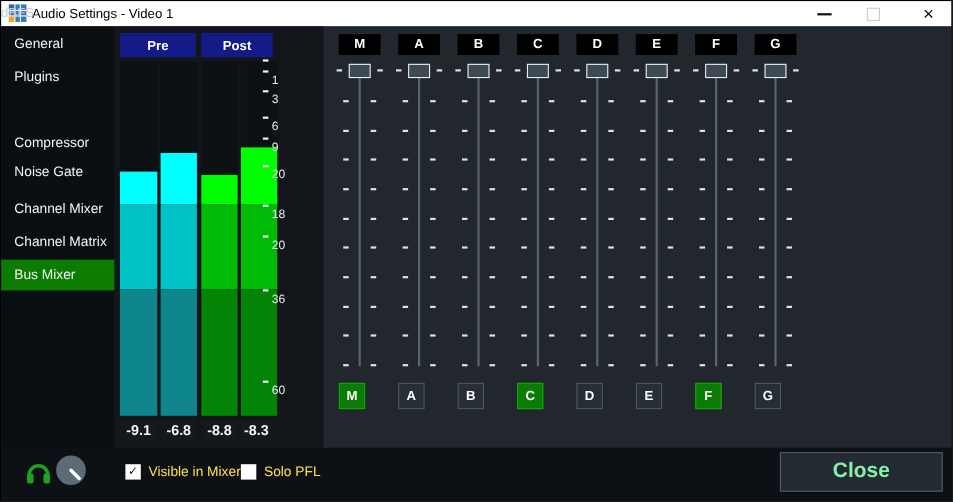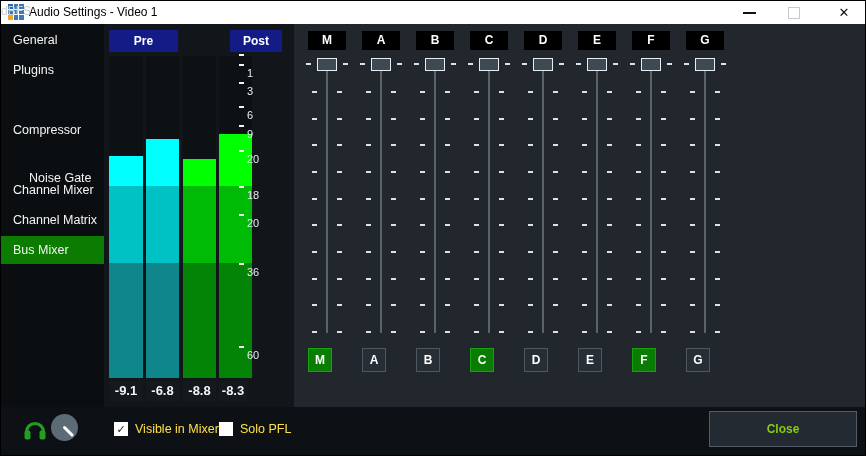--- a/index.html
+++ b/index.html
@@ -33,21 +33,21 @@
   .f-tick{position:absolute;width:5px;height:2px;background:#dde1e5;}
   .bus-btn{position:absolute;top:347px;width:24px;height:24px;line-height:22px;text-align:center;font-size:12px;font-weight:bold;color:#fff;background:#272e35;border:1px solid #4e585f;}
   .bus-btn.active{background:#0a7c03;border:1px solid #17a20c;}
   
   #hp-icon{position:absolute;left:22px;top:11px;width:24px;height:24px;}
   #knob{position:absolute;left:50px;top:7px;width:27px;height:27px;border-radius:50%;background:#5d6b76;}
   .cbrow{position:absolute;top:14px;display:flex;align-items:center;gap:7px;height:16px;}
   #cbrow-0{left:113px;} #cbrow-1{left:218px;}
   .cbox{width:14px;height:14px;background:#fff;color:#1a1a1a;font-size:11px;font-weight:bold;line-height:14px;text-align:center;}
   .cblabel{font-size:12.5px;color:#fde047;white-space:nowrap;}
-  #close-btn{position:absolute;left:708px;top:4px;width:148px;height:36px;background:#232a31;border:1px solid #525c66;color:#84cc16;font-size:12px;font-weight:bold;text-align:center;line-height:34px;}
+  #close-btn{position:absolute;left:708px;top:4px;width:148px;height:36px;background:#232a31;border:1px solid #525c66;color:#86efac;font-size:19px;font-weight:bold;text-align:center;line-height:34px;}
 </style>
 </head>
 <body>
 
 <div id="window">
 
   <div id="titlebar">
     <div id="appicon">
         <div style="background: rgb(46, 103, 168);"></div>
         <div style="background: rgb(56, 120, 188);"></div>
@@ -70,26 +70,26 @@
   </div>
 
   <div id="main"></div>
   <div id="meterstrip"></div>
   <div id="sidebar"></div>
 
   <div id="layer" style="position:absolute;left:0;top:0;width:866px;height:456px;">
       <div class="side-item" style="left: 0px; top: 25px; width: 103px;">General</div>
       <div class="side-item" style="left: 0px; top: 55px; width: 103px;">Plugins</div>
       <div class="side-item" style="left: 0px; top: 115px; width: 103px;">Compressor</div>
-      <div class="side-item" style="left: 0px; top: 163px; width: 103px; margin-left: 16px;">Noise Gate</div>
+      <div class="side-item" style="left: 0px; top: 141px; width: 103px;">Noise Gate</div>
       <div class="side-item" style="left: 0px; top: 175px; width: 103px;">Channel Mixer</div>
       <div class="side-item" style="left: 0px; top: 205px; width: 103px;">Channel Matrix</div>
       <div class="side-item" style="left: 0px; top: 235px; width: 103px; background: rgb(12, 124, 0);">Bus Mixer</div>
       <div class="grp-hdr" style="left: 108px; width: 69px; background: rgb(19, 27, 134);">Pre</div>
-      <div class="grp-hdr" style="left: 182px; width: 52px; background: rgb(19, 27, 134); margin-left: 47px;">Post</div>
+      <div class="grp-hdr" style="left: 182px; width: 65px; background: rgb(19, 27, 134);">Post</div>
       <div class="meter-col" style="left: 108px; top: 55px; width: 34px; height: 322px;"></div>
       <div class="mzone" style="left: 108px; top: 155px; width: 34px; height: 30px; background: rgb(0, 255, 255);"></div>
       <div class="mzone" style="left: 108px; top: 185px; width: 34px; height: 77px; background: rgb(0, 193, 196);"></div>
       <div class="mzone" style="left: 108px; top: 262px; width: 34px; height: 115px; background: rgb(14, 134, 139);"></div>
       <div class="meter-col" style="left: 145px; top: 55px; width: 33px; height: 322px;"></div>
       <div class="mzone" style="left: 145px; top: 138px; width: 33px; height: 47px; background: rgb(0, 255, 255);"></div>
       <div class="mzone" style="left: 145px; top: 185px; width: 33px; height: 77px; background: rgb(0, 193, 196);"></div>
       <div class="mzone" style="left: 145px; top: 262px; width: 33px; height: 115px; background: rgb(14, 134, 139);"></div>
       <div class="meter-col" style="left: 182px; top: 55px; width: 33px; height: 322px;"></div>
       <div class="mzone" style="left: 182px; top: 158px; width: 33px; height: 27px; background: rgb(0, 255, 0);"></div>

